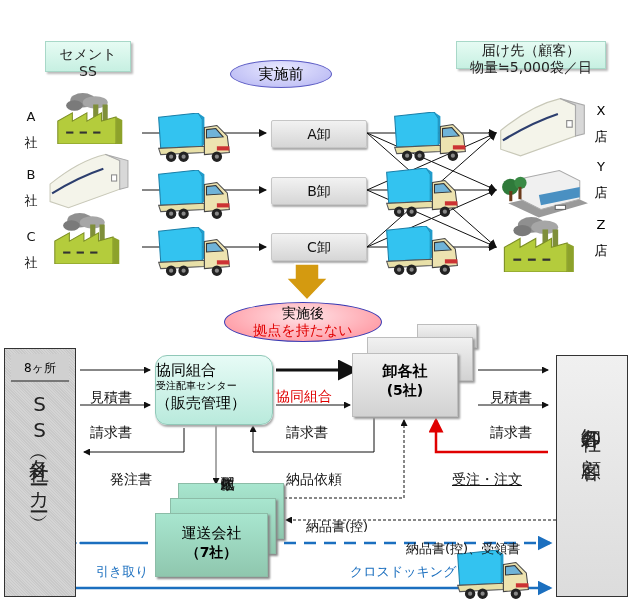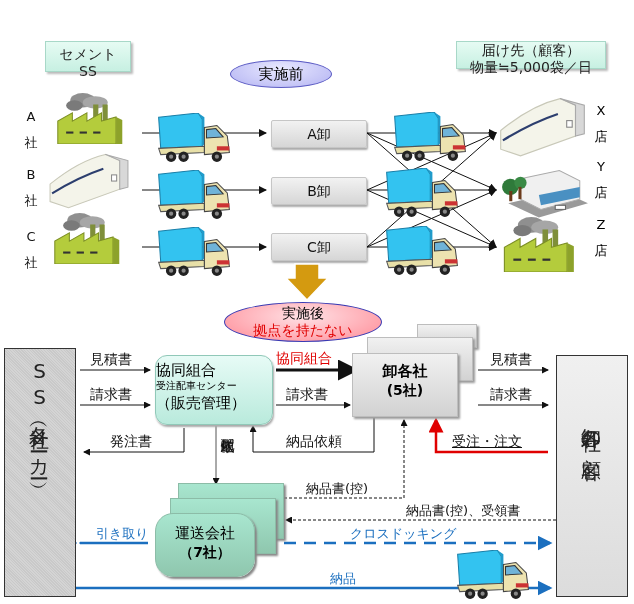--- a/index.html
+++ b/index.html
@@ -11,21 +11,21 @@
   .ellipse { border-radius: 50%; text-align: center; }
   .ell-before { background: radial-gradient(ellipse at 50% 30%, #e9e9ff, #b3b3f2); border: 1.5px solid #5c5cc4; font-size: 15px; line-height: 26px; }
   .ell-after { background: radial-gradient(ellipse at 50% 35%, #ffe2e6, #ff8a95); border: 1.5px solid #3b3bb3; font-size: 14px; line-height: 17px; padding-top: 2px; }
   .ell-after .red { color: #e00000; }
   .row-label { font-size: 13px; line-height: 26px; text-align: center; width: 18px; color: #111; }
   .gray-btn { background: linear-gradient(#f2f2f2, #d6d6d6); border: 1px solid #c6c6c6; box-shadow: 1px 2px 2px #aaa; border-radius: 2px; text-align: center; font-size: 14px; line-height: 26px; color: #111; }
   .store-label { font-size: 13px; line-height: 26px; width: 18px; text-align: center; }
   .side-panel { background: repeating-linear-gradient(45deg, #d4d4d4 0 1px, #c9c9c9 1px 2px); border: 1.5px solid #333; }
   .side-panel.light { background: linear-gradient(#f0f0f0, #dcdcdc); border: 1.5px solid #333; }
   .vtext { writing-mode: vertical-rl; text-orientation: upright; font-size: 19px; letter-spacing: 2px; color: #222; }
-  .lbl { font-size: 14px; color: #111; white-space: nowrap; }
+  .lbl { font-size: 14px; color: #111; white-space: nowrap; margin-top: 38px; }
   .lbl-sm { font-size: 13px; }
   .lbl-red { color: #e00000; }
   .lbl-blue { color: #1b6fbf; }
   .coop-box { background: linear-gradient(#e7fbf6, #b9eadc); border: 1px solid #90c8b8; border-radius: 12px; box-shadow: 1px 2px 2px #aaa; }
   .whs-box { background: linear-gradient(#f1f1f1, #d2d2d2); border: 1px solid #bdbdbd; box-shadow: 2px 2px 2px #9a9a9a; font-weight: bold; }
   .trans-box { background: linear-gradient(#a8e6cf, #8fc7ae); border: 1px solid #8cbca7; box-shadow: 2px 2px 2px #888; }
   svg.lines { position: absolute; left: 0; top: 0; }
 </style>
 </head>
 <body>
@@ -199,20 +199,21 @@
 
     <use href="#truck" x="455" y="550" width="76" height="52"></use>
   </svg>
 
   <div class="abs ellipse ell-after" style="left:224px;top:302px;width:158px;height:40px;">
     <div>実施後</div>
     <div class="red">拠点を持たない</div>
   </div>
 
   <div class="abs side-panel" style="left:4px;top:348px;width:72px;height:249px;">
+    <div style="margin:5px 6px 0 6px;height:28px;border-bottom:2px solid #777;background:#d0d0d0;text-align:center;font-size:12px;line-height:28px;">8ヶ所</div>
     <div class="vtext" style="margin:10px auto 0 auto;height:200px;font-size:20px;">SS各社（メーカー）</div>
   </div>
 
   <div class="abs side-panel light" style="left:556px;top:355px;width:72px;height:242px;">
     <div class="vtext" style="margin:56px auto 0 auto;height:180px;font-size:20px;">卸各社の顧客</div>
   </div>
 
   <div class="abs coop-box" style="left:155px;top:355px;width:118px;height:70px;padding-top:5px;">
     <div style="font-size:15px;line-height:18px;">協同組合</div>
     <div style="font-size:10px;line-height:14px;">受注配車センター</div>
@@ -221,21 +222,21 @@
 
   <div class="abs whs-box" style="left:417px;top:324px;width:60px;height:24px;"></div>
   <div class="abs whs-box" style="left:367px;top:337px;width:106px;height:44px;"></div>
   <div class="abs whs-box" style="left:352px;top:353px;width:106px;height:64px;text-align:center;padding-top:8px;">
     <div style="font-size:15px;line-height:19px;">卸各社</div>
     <div style="font-size:14px;line-height:19px;">(5社)</div>
   </div>
 
   <div class="abs trans-box" style="left:178px;top:483px;width:106px;height:56px;"></div>
   <div class="abs trans-box" style="left:170px;top:498px;width:106px;height:56px;"></div>
-  <div class="abs trans-box" style="left:155px;top:513px;width:100px;height:64px;text-align:center;padding-top:10px;border-radius:18px;">
+  <div class="abs trans-box" style="left:155px;top:513px;width:113px;height:64px;text-align:center;padding-top:10px;">
     <div style="font-size:15px;line-height:19px;">運送会社</div>
     <div style="font-size:14px;line-height:19px;font-weight:bold;">（7社）</div>
   </div>
 
   <div class="abs lbl" style="left:90px;top:351px;">見積書</div>
   <div class="abs lbl" style="left:90px;top:386px;">請求書</div>
   <div class="abs lbl" style="left:110px;top:433px;">発注書</div>
   <div class="abs lbl lbl-red" style="left:276px;top:350px;">協同組合</div>
   <div class="abs lbl" style="left:286px;top:386px;">請求書</div>
   <div class="abs lbl" style="left:286px;top:433px;">納品依頼</div>

